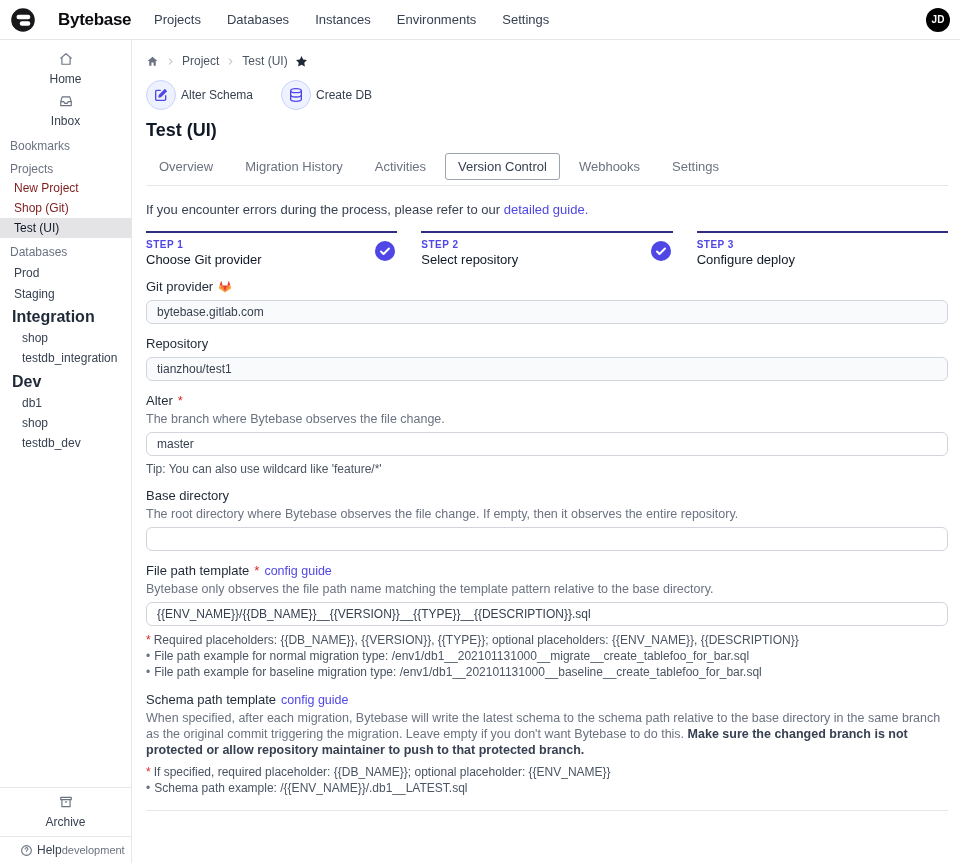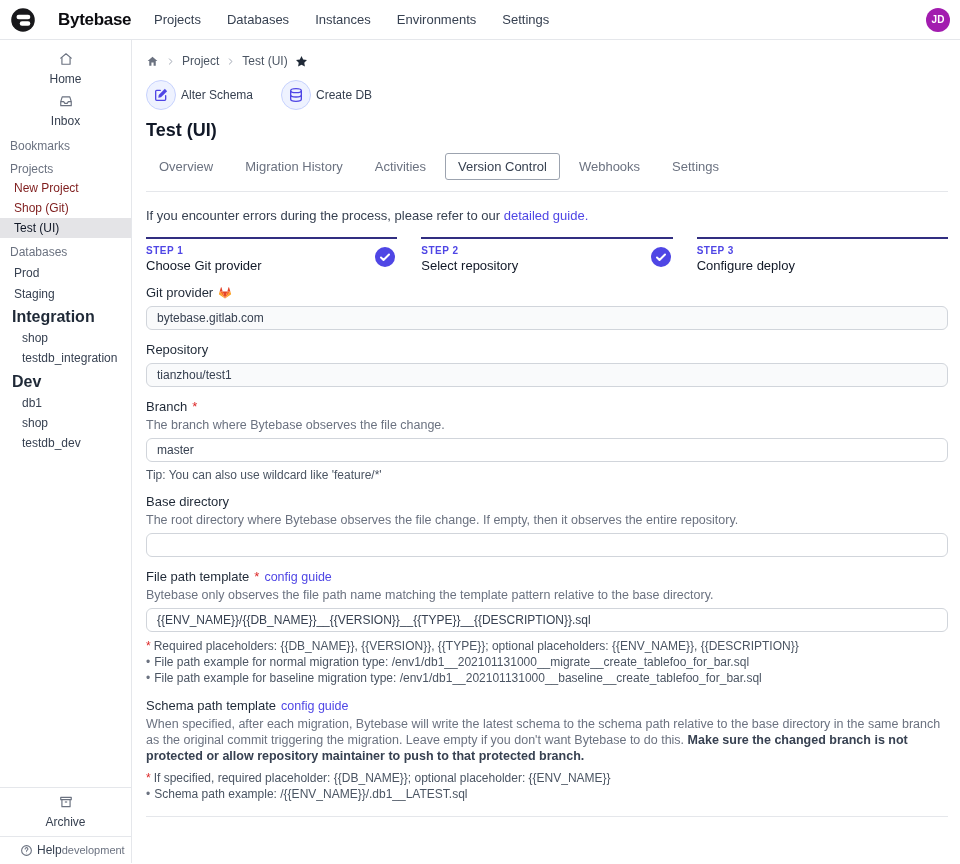--- a/index.html
+++ b/index.html
@@ -51,21 +51,21 @@
 
   .quick-actions { display:flex; gap:28px; margin-top:12px; }
   .qa { display:flex; flex-direction:row; align-items:center; gap:5px; cursor:pointer; }
   .qa .qa-icon { width:30px; height:30px; border-radius:50%; background:#eef2ff; border:1px solid #c7d2fe;
                  display:flex; align-items:center; justify-content:center; }
   .qa .qa-icon svg { width:16px; height:16px; }
   .qa .qa-label { font-size:12px; color:#374151; }
 
   .page-title { margin-top:10px; font-size:18px; font-weight:700; color:#111827; }
 
-  .tabs { margin-top:8px; display:flex; gap:6px; border-bottom:1px solid #e5e7eb; padding-bottom:11px; }
+  .tabs { margin-top:8px; display:flex; gap:6px; border-bottom:1px solid #e5e7eb; padding-bottom:5px; }
   .tab { padding:5px 12px; font-size:13px; color:#6b7280; cursor:pointer; border:1px solid transparent; border-radius:3px; white-space:nowrap; }
   .tab.active { border-color:#9ca3af; color:#374151; }
 
   .notice { margin-top:16px; font-size:13px; color:#374151; }
   .link { color:#4f46e5; cursor:pointer; }
 
   .stepper { margin-top:14px; display:grid; grid-template-columns:1fr 1fr 1fr; gap:24px; }
   .step { border-top:2px solid #312e81; padding-top:6px; position:relative; }
   .step-label { font-size:10px; font-weight:700; letter-spacing:0.5px; color:#4f46e5; }
   .step-title { font-size:13px; color:#111827; margin-top:2px; }
@@ -102,21 +102,21 @@
     </span>
     <span class="brand-name">Bytebase</span>
   </div>
   <nav class="topnav">
     <span class="navlink">Projects</span>
     <span class="navlink">Databases</span>
     <span class="navlink">Instances</span>
     <span class="navlink">Environments</span>
     <span class="navlink">Settings</span>
   </nav>
-  <div class="avatar" style="background:#a21caf">JD</div>
+  <div class="avatar" style="background:#000000">JD</div>
 </header>
 
 <div class="shell">
 
   <aside class="sidebar">
     <div class="side-item">
       <span class="sicon">
         <svg viewBox="0 0 24 24" fill="none" stroke="currentColor" stroke-width="2" stroke-linecap="round" stroke-linejoin="round">
             <path d="M3 10.5L12 3l9 7.5"></path>
             <path d="M5 9.5V21h14V9.5"></path>
@@ -286,21 +286,21 @@
 
     <div class="field">
       <div class="label-row">
           <span>Repository</span>
         </div>
       <input class="field-input dim" type="text" readonly="" value="tianzhou/test1" style="">
     </div>
 
     <div class="field">
       <div class="label-row">
-        <span>Branch</span>
+        <span>Alter</span>
         <span class="req">*</span>
       </div>
       <div class="help">The branch where Bytebase observes the file change.</div>
       <input class="field-input" type="text" value="master" style="">
       <div class="tip">Tip: You can also use wildcard like 'feature/*'</div>
     </div>
 
     <div class="field">
       <div class="label-row">
           <span>Base directory</span>

